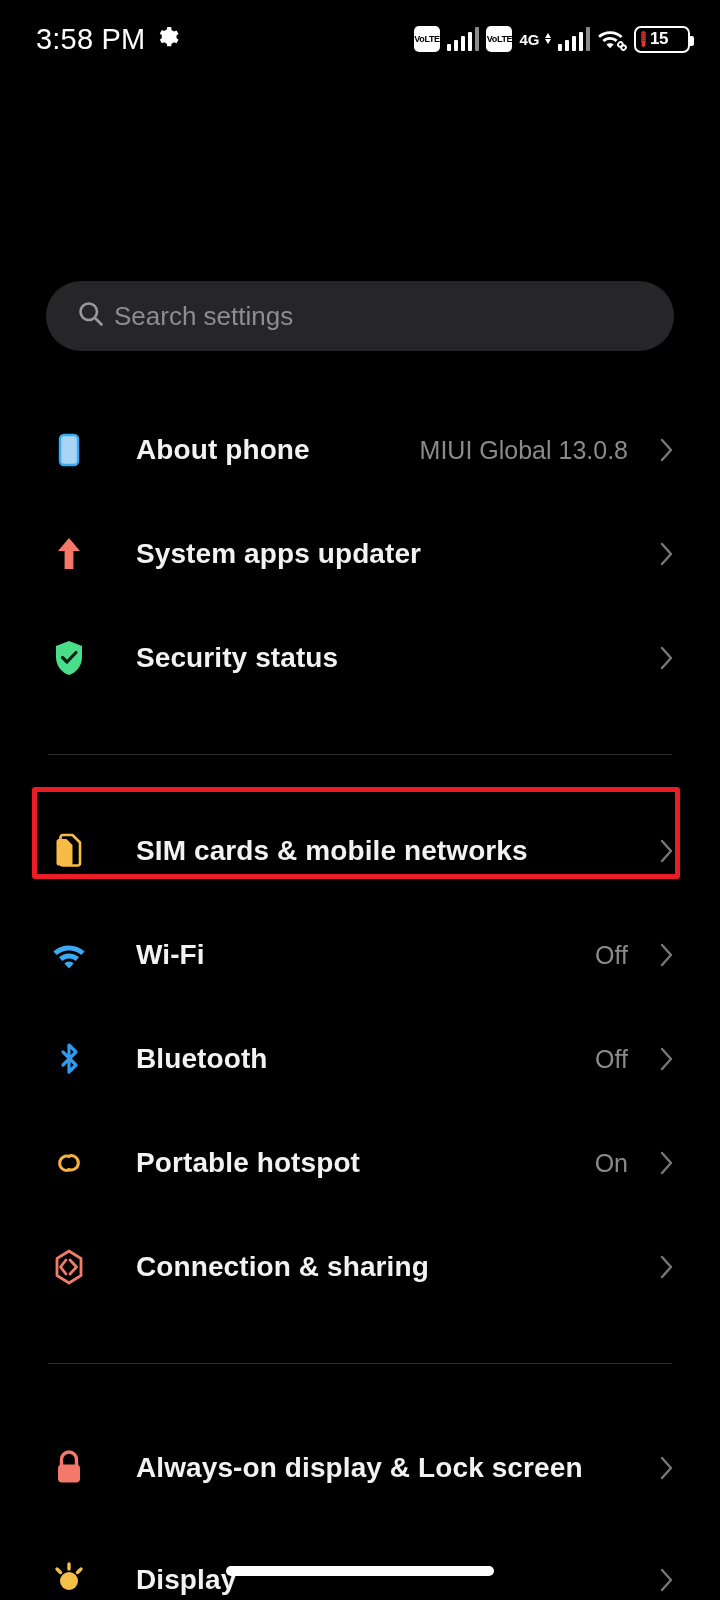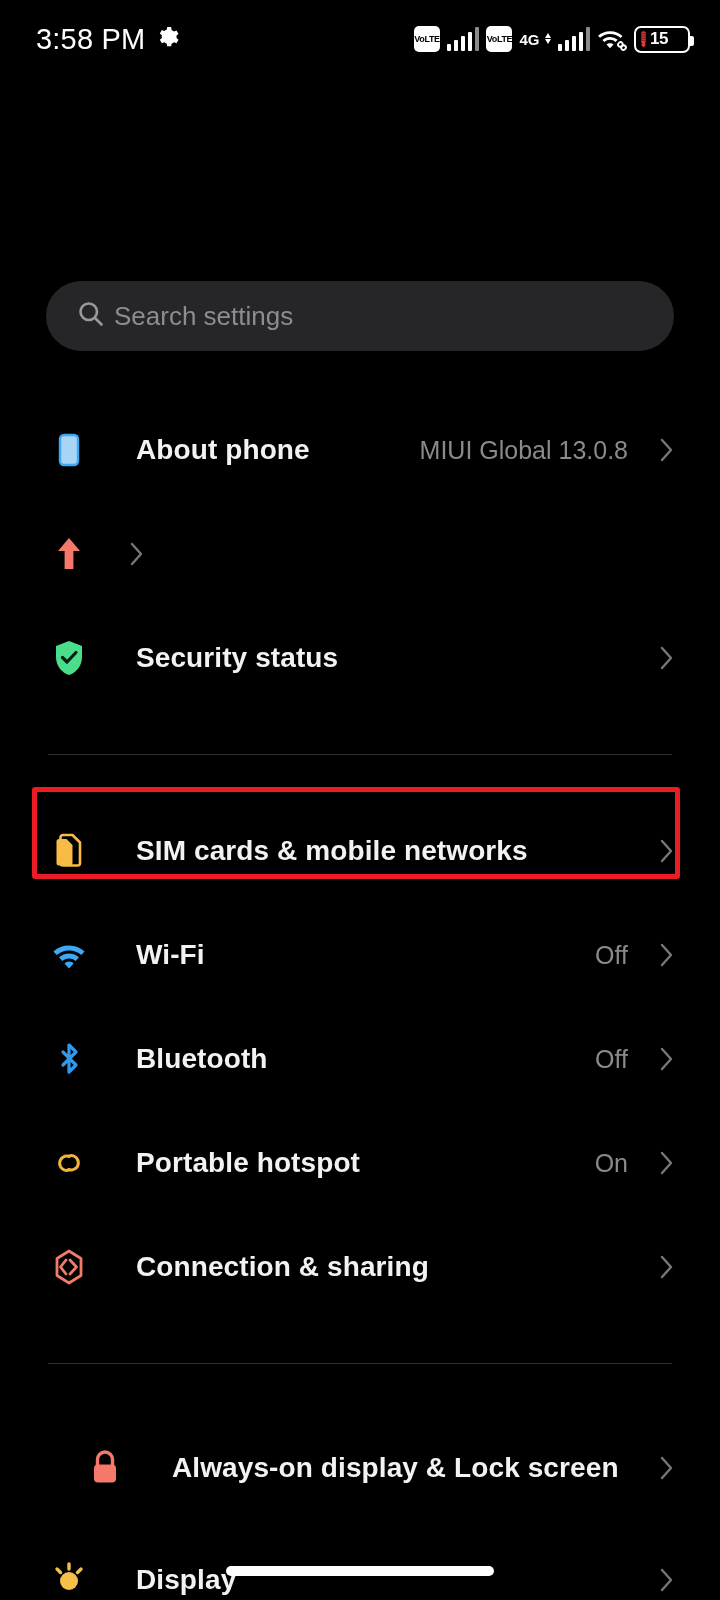--- a/index.html
+++ b/index.html
@@ -69,21 +69,21 @@
     display:flex; align-items:center; padding:0 30px; gap:8px;
   }
   .search-text { color:#8d8d90; font-size:26px; font-weight:400; }
 
   
   .list { position:absolute; top:398px; left:0; width:720px; }
   .row {
     position:relative; display:flex; align-items:center;
     height:104px; padding:0 46px 0 48px;
   }
-  .row.tall { height:120px;margin-left:36px; }
+  .row.tall { height:120px; }
   .row-ico { width:50px; min-width:50px; display:flex; align-items:center; justify-content:flex-start; }
   .row-label {
     flex:1; color:#f2f2f2; font-size:28px; font-weight:600;
     margin-left:38px; line-height:1.32; letter-spacing:.1px;
   }
   .row-value { color:#8a8a8c; font-size:25px; font-weight:400; margin-right:32px; white-space:nowrap; }
   .chev { width:14px; height:24px; flex-shrink:0; }
 
   .divider { height:1px; background:#2e2e30; margin:0 48px; }
   .gap { height:44px; }
@@ -197,20 +197,21 @@
             </svg>
         </span>
       </div>
 
       <div class="row">
         <span class="row-ico">
           <svg width="42" height="42" viewBox="0 0 42 42">
             <path fill="#f4796b" d="M21 5l11 13h-6.6v18h-8.8V18H10z"></path>
           </svg>
         </span>
+        <span class="row-label">System apps updater</span>
         <span class="row-value"></span>
         <span class="chev">
           <svg width="14" height="24" viewBox="0 0 14 24">
               <polyline points="2,2 11,12 2,22" fill="none" stroke="#77777a" stroke-width="2.4" stroke-linecap="round" stroke-linejoin="round"></polyline>
             </svg>
         </span>
       </div>
 
       <div class="row">
         <span class="row-ico">

